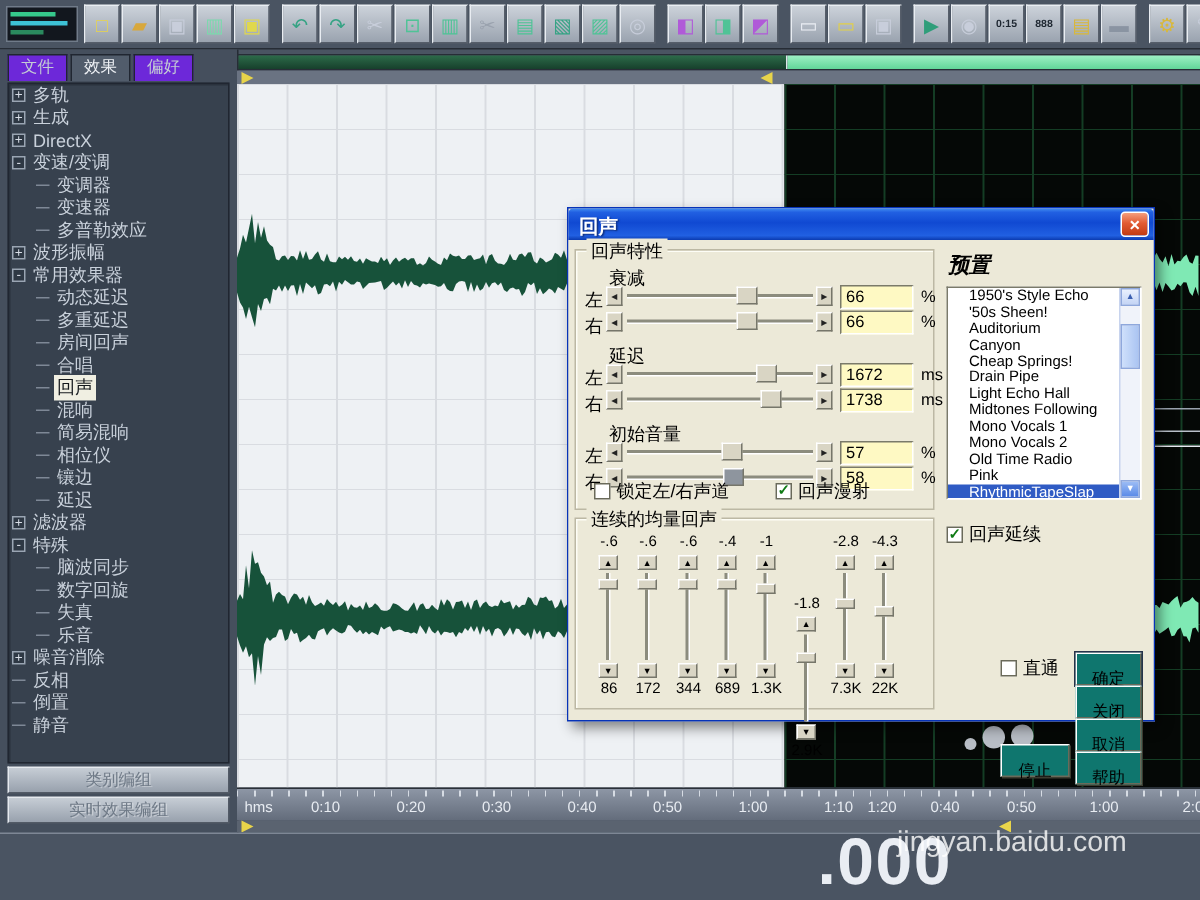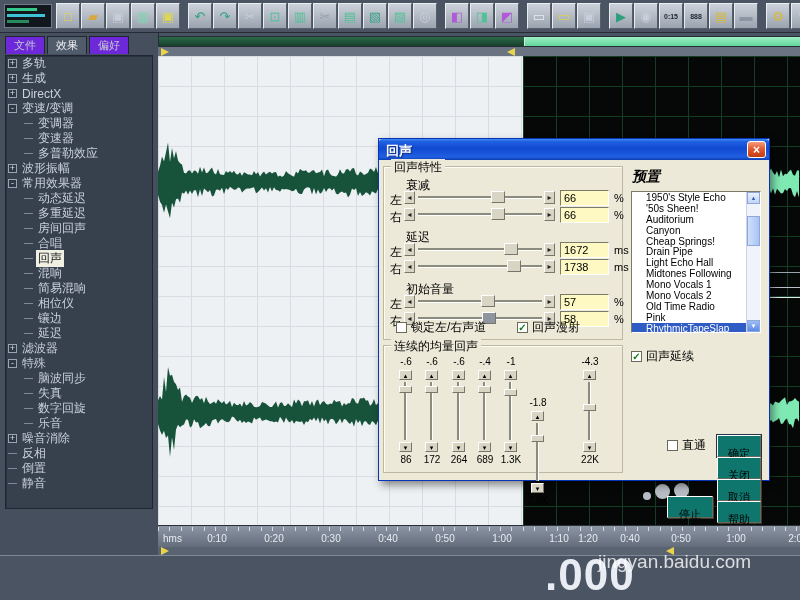--- a/index.html
+++ b/index.html
@@ -379,25 +379,25 @@
         <div class="titem">
           <span class="toggle">-</span>
           <span class="tlabel">特殊</span>
         </div>
         <div class="titem d1">
           <span class="branch"></span>
           <span class="tlabel">脑波同步</span>
         </div>
         <div class="titem d1">
           <span class="branch"></span>
+          <span class="tlabel">数字回旋</span>
+        </div>
+        <div class="titem d1">
+          <span class="branch"></span>
           <span class="tlabel">失真</span>
-        </div>
-        <div class="titem d1">
-          <span class="branch"></span>
-          <span class="tlabel">数字回旋</span>
         </div>
         <div class="titem d1">
           <span class="branch"></span>
           <span class="tlabel">乐音</span>
         </div>
         <div class="titem">
           <span class="toggle">+</span>
           <span class="tlabel">噪音消除</span>
         </div>
         <div class="titem">
@@ -405,20 +405,24 @@
           <span class="tlabel">反相</span>
         </div>
         <div class="titem">
           <span class="branch"></span>
           <span class="tlabel">倒置</span>
         </div>
         <div class="titem">
           <span class="branch"></span>
           <span class="tlabel">静音</span>
         </div>
+      </div>
+    <div id="panel-btns">
+        <div class="pbtn">类别编组</div>
+        <div class="pbtn">实时效果编组</div>
       </div>
   </div>
 
   <div id="transport">
       <div class="tr-btn" style="left: 0px; top: 0px;">
         <span class="tr-ic">■</span>
       </div>
       <div class="tr-btn" style="left: 26px; top: 0px;">
         <span class="tr-ic">▶</span>
       </div>
@@ -630,21 +634,21 @@
               <div class="vbtn" style="top: 96px;">▾</div>
               <div class="freq">172</div>
             </div>
             <div class="band" style="left: 62px;">
               <div class="gain">-.6</div>
               <div class="vbtn" style="top: 24px;">▴</div>
               <div class="vtrack">
                 <div class="vthumb" style="top: 4px;"></div>
               </div>
               <div class="vbtn" style="top: 96px;">▾</div>
-              <div class="freq">264</div>
+              <div class="freq">344</div>
             </div>
             <div class="band" style="left: 88px;">
               <div class="gain">-.4</div>
               <div class="vbtn" style="top: 24px;">▴</div>
               <div class="vtrack">
                 <div class="vthumb" style="top: 4px;"></div>
               </div>
               <div class="vbtn" style="top: 96px;">▾</div>
               <div class="freq">689</div>
             </div>
@@ -658,20 +662,29 @@
               <div class="freq">1.3K</div>
             </div>
             <div class="band" style="left: 141px; margin-top: 41px;">
               <div class="gain">-1.8</div>
               <div class="vbtn" style="top: 24px;">▴</div>
               <div class="vtrack">
                 <div class="vthumb" style="top: 12px;"></div>
               </div>
               <div class="vbtn" style="top: 96px;">▾</div>
               <div class="freq">2.9K</div>
+            </div>
+            <div class="band" style="left: 167px;">
+              <div class="gain">-2.8</div>
+              <div class="vbtn" style="top: 24px;">▴</div>
+              <div class="vtrack">
+                <div class="vthumb" style="top: 17px;"></div>
+              </div>
+              <div class="vbtn" style="top: 96px;">▾</div>
+              <div class="freq">7.3K</div>
             </div>
             <div class="band" style="left: 193px;">
               <div class="gain">-4.3</div>
               <div class="vbtn" style="top: 24px;">▴</div>
               <div class="vtrack">
                 <div class="vthumb" style="top: 22px;"></div>
               </div>
               <div class="vbtn" style="top: 96px;">▾</div>
               <div class="freq">22K</div>
             </div>

